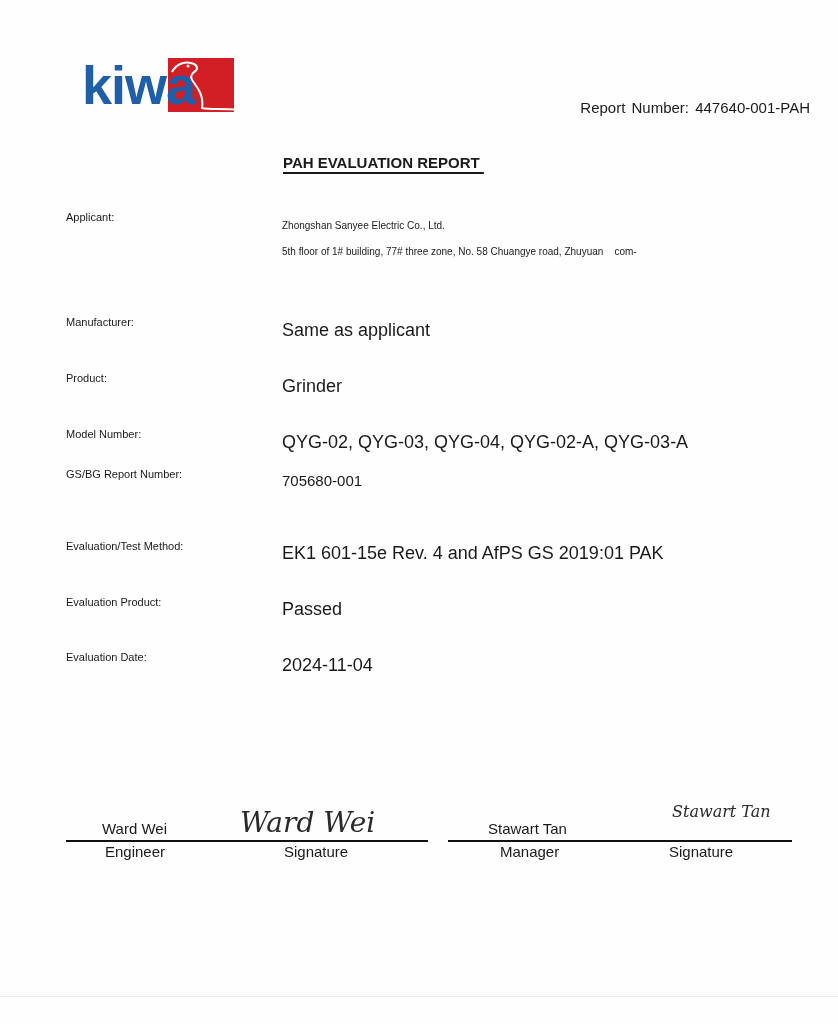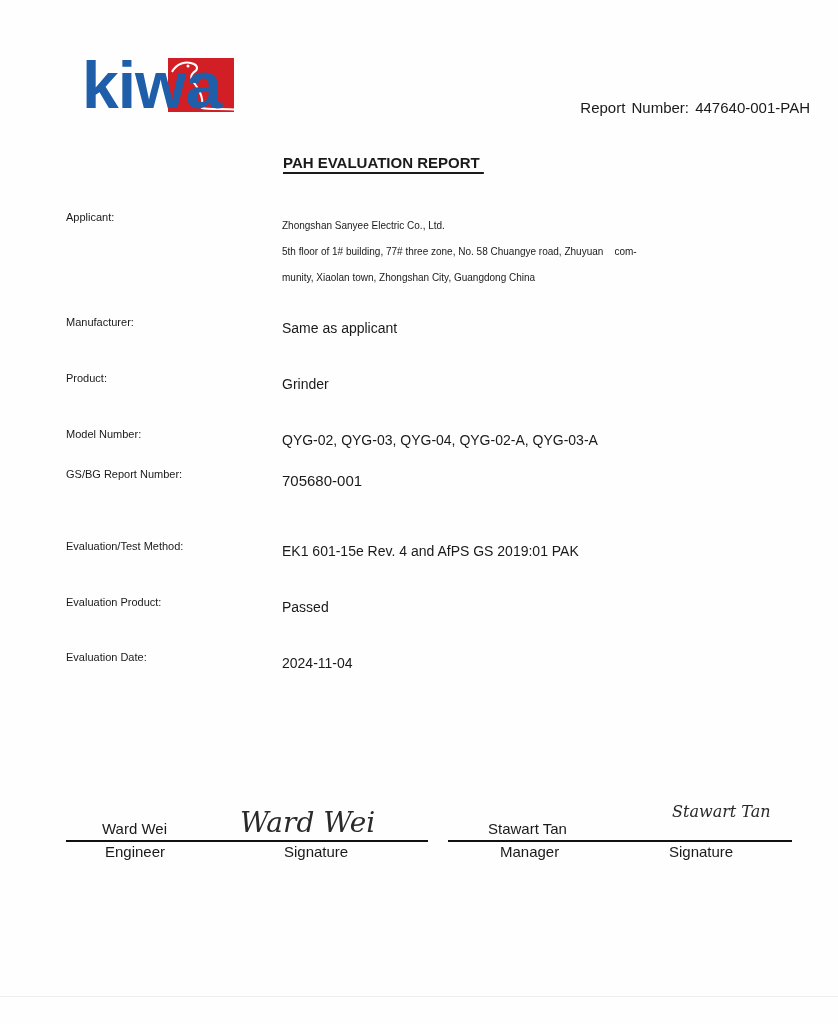--- a/index.html
+++ b/index.html
@@ -7,33 +7,33 @@
     width: 838px; height: 1024px; position: relative; overflow: hidden;
     background: #fefefe;
     font-family: "Liberation Sans", sans-serif;
     color: #1a1a1a;
   }
   .logo { position: absolute; left: 80px; top: 56px; width: 158px; height: 58px; }
   .logo-red { position: absolute; left: 88px; top: 2px; width: 66px; height: 54px; background: #d21f26; }
   .logo-text {
     position: absolute; left: 2px; top: 0px;
     font-family: "Liberation Sans", sans-serif; font-weight: bold;
-    font-size: 66px; line-height: 58px; color: #1f5ea8; letter-spacing: -1px;
+    font-size: 54px; line-height: 58px; color: #1f5ea8; letter-spacing: -1px;
   }
   .logo-beaver { position: absolute; left: 88px; top: 0; width: 72px; height: 58px; }
   .report-number {
     position: absolute; right: 28px; top: 99px; font-size: 15px; word-spacing: 2px;
   }
   .title {
     position: absolute; left: 283px; top: 154px; font-size: 15px; font-weight: bold;
     text-decoration: underline; text-decoration-thickness: 2px; text-underline-offset: 4px;
     white-space: pre;
   }
   .field-label { position: absolute; left: 66px; font-size: 11px; }
-  .field-value { position: absolute; left: 282px; font-size: 14px; }
+  .field-value { position: absolute; left: 282px; font-size: 18px; }
   .applicant-block { position: absolute; left: 282px; top: 213px; width: 520px; font-size: 10px; line-height: 26px; }
   .sig-line { position: absolute; height: 1.5px; background: #111; top: 840px; }
   .sig-text { position: absolute; font-size: 15px; }
   .handwrite {
     position: absolute; font-family: "DejaVu Serif", serif; font-style: italic;
     color: #2a2a2a;
   }
   .bottom-rule { position: absolute; left: 0; top: 996px; width: 838px; height: 1px; background: #eeeeee; }
 </style>
 </head>
@@ -49,21 +49,20 @@
 </div>
 
 <div class="report-number">Report  Number:  447640-001-PAH</div>
 
 <div class="title">PAH EVALUATION REPORT </div>
 
 <div class="field-label" style="top:211px">Applicant:</div>
 <div class="applicant-block">
   <div>Zhongshan Sanyee Electric Co., Ltd.</div>
   <div style="white-space:pre">5th floor of 1# building, 77# three zone, No. 58 Chuangye road, Zhuyuan    com-</div>
-  <div>munity, Xiaolan town, Zhongshan City, Guangdong China</div>
 </div>
 
 <div class="field-label" style="top:316px">Manufacturer:</div>
 <div class="field-value" style="top:320px">Same as applicant</div>
 
 <div class="field-label" style="top:372px">Product:</div>
 <div class="field-value" style="top:376px">Grinder</div>
 
 <div class="field-label" style="top:428px">Model Number:</div>
 <div class="field-value" style="top:432px">QYG-02, QYG-03, QYG-04, QYG-02-A, QYG-03-A</div>

